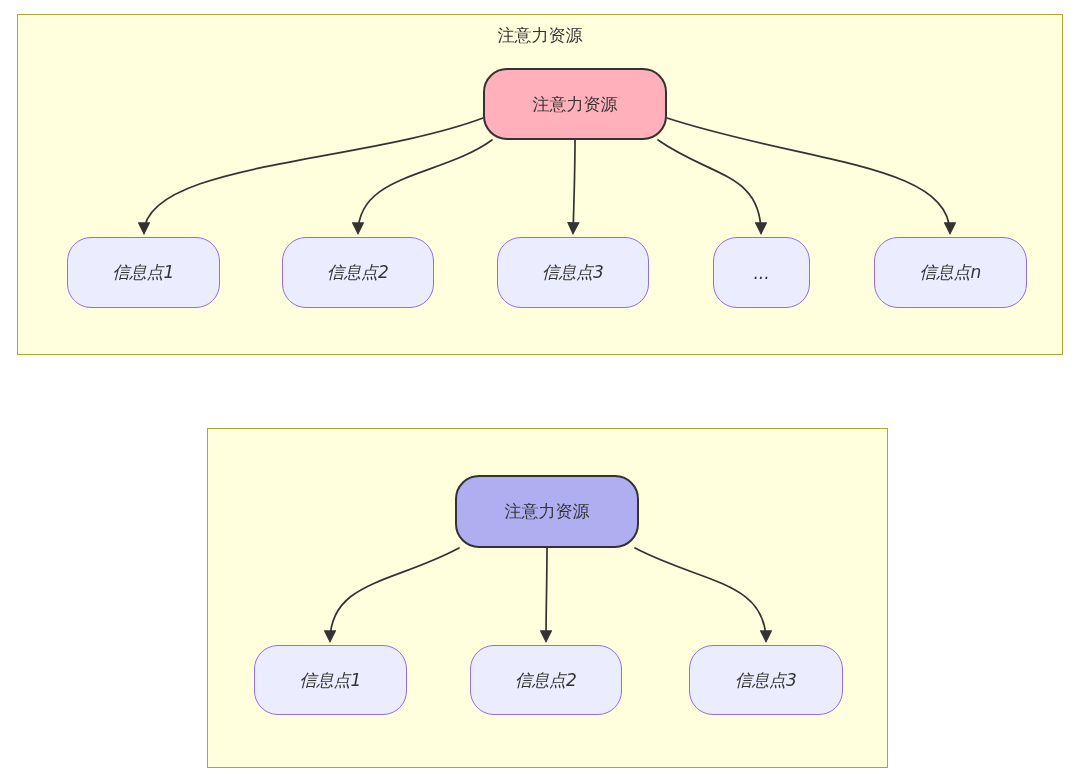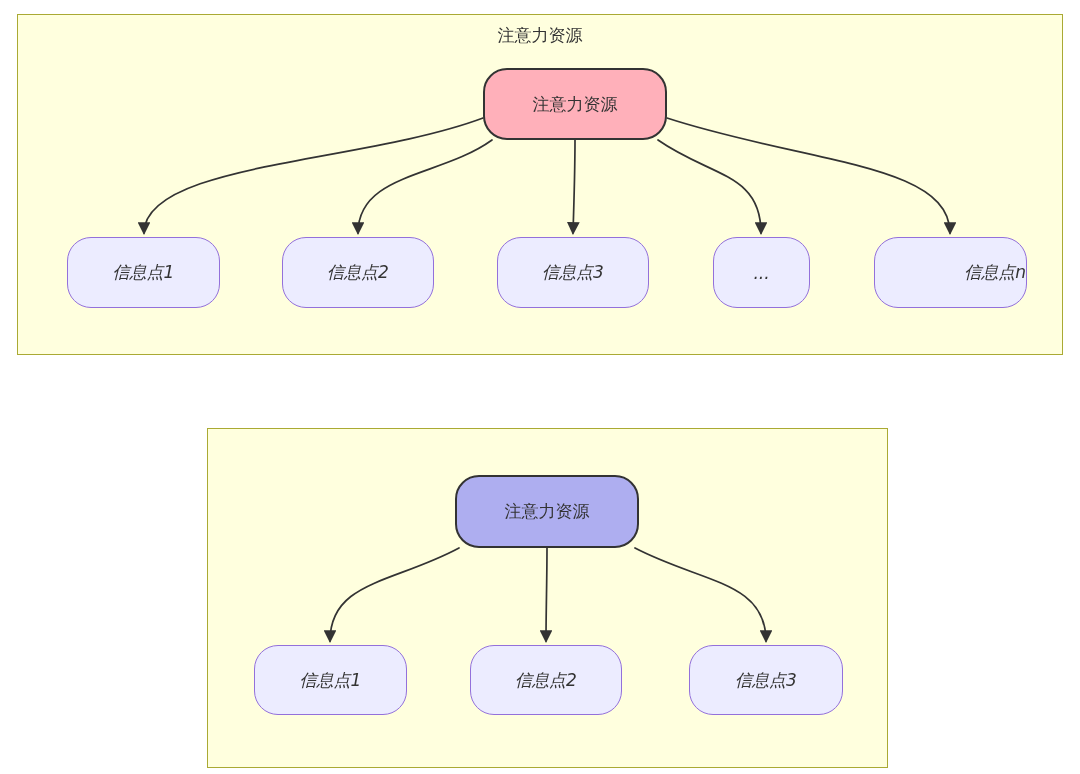--- a/index.html
+++ b/index.html
@@ -104,21 +104,21 @@
     </div>
     <div class="node info" style="left:264px;top:222px;width:152px;height:71px;">
       <span>信息点2</span>
     </div>
     <div class="node info" style="left:479px;top:222px;width:152px;height:71px;">
       <span>信息点3</span>
     </div>
     <div class="node info" style="left:695px;top:222px;width:97px;height:71px;">
       <span>...</span>
     </div>
-    <div class="node info" style="left:856px;top:222px;width:153px;height:71px;justify-content:flex-end;">
+    <div class="node info" style="left:856px;top:222px;width:153px;height:71px;">
       <span>信息点n</span>
     </div>
   </section>
 
   <section class="panel panel-short">
 
 
     <svg class="edges" width="681" height="340" viewBox="0 0 681 340">
       <path class="edge" d="M 251,119 C 186,154 122,152 122,212" marker-end="url(#arrow)"></path>
       <path class="edge" d="M 339,119 C 339,150 338,181 338,212" marker-end="url(#arrow)"></path>

